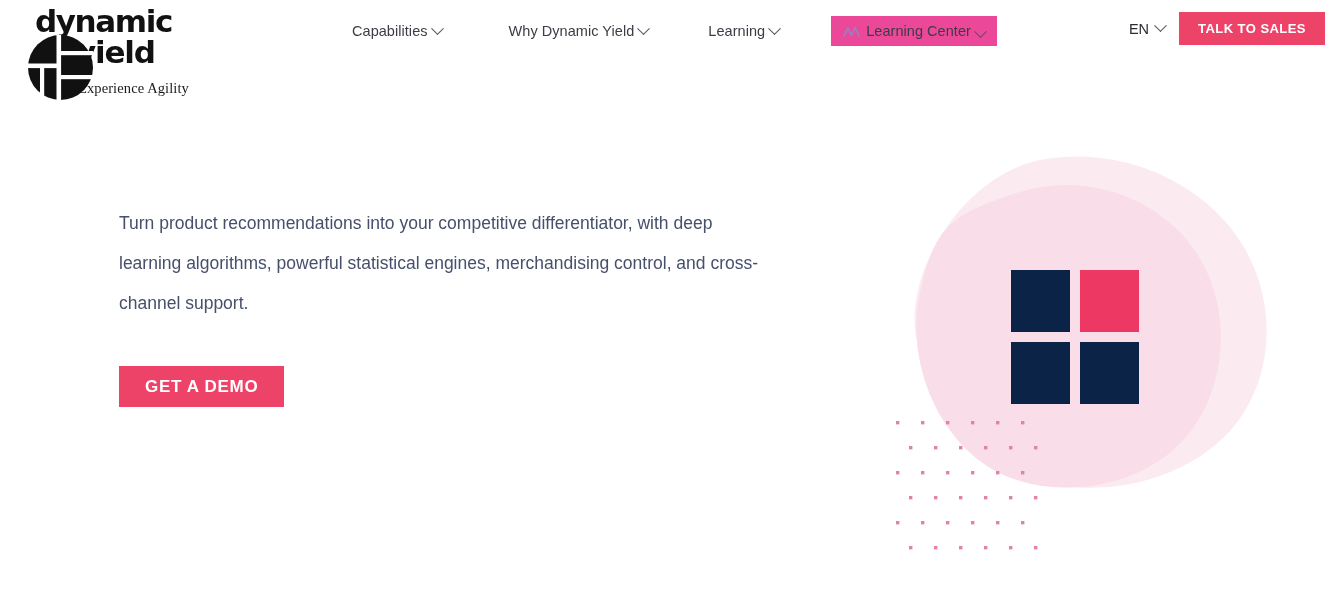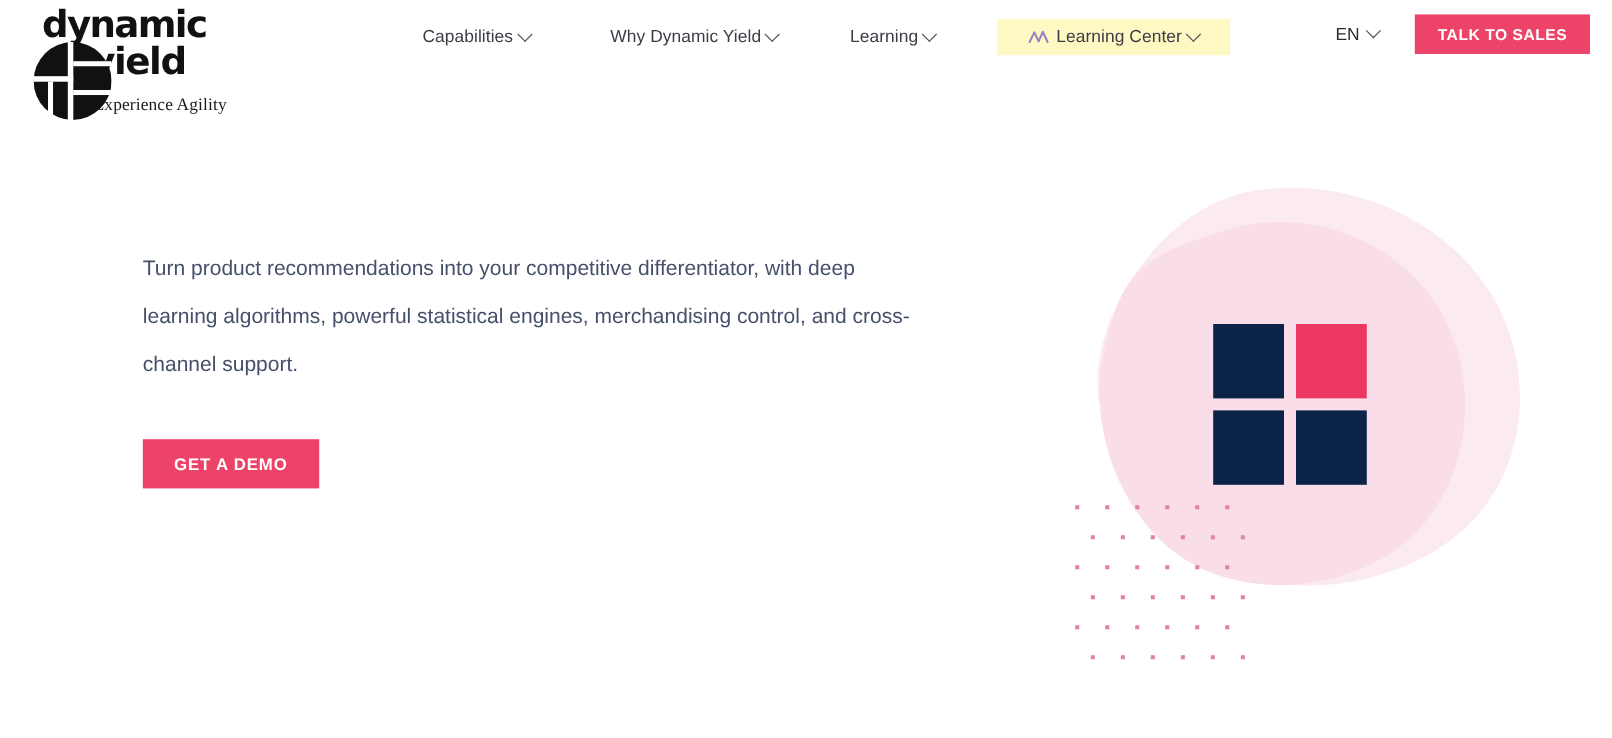--- a/index.html
+++ b/index.html
@@ -57,39 +57,40 @@
     display: flex; align-items: center; gap: 0;
   }
   .nav-item {
     display: flex; align-items: center; gap: 3px;
     padding: 7px 12px;
     font-size: 14.5px; color: #3c3c46;
     cursor: pointer; white-space: nowrap;
     letter-spacing: .05px;
   }
   .nav-item.highlight {
-    background: #fef9c3;
-    padding: 7px 26px;
+    background: #ec4899;
+    padding: 7px 12px;
     margin-left: 40px;
+    align-items: flex-end;
   }
   .nav-gap-a { width: 43px; }
   .nav-gap-b { width: 36px; }
   .chev {
     display: inline-block; width: 9px; height: 9px;
     border-right: 1.4px solid #55555f;
     border-bottom: 1.4px solid #55555f;
     transform: rotate(45deg) translate(-2px,-2px);
     margin-left: 2px;
   }
   .nav-wave { width: 20px; height: 14px; display: block; flex: none; }
 
   
   .header-right {
     position: absolute; right: 18px; top: 12px;
-    display: flex; align-items: center; gap: 30px;
+    display: flex; align-items: center; gap: 14px;
   }
   .lang {
     display: flex; align-items: center; gap: 5px;
     font-size: 14.5px; color: #2b2b33; cursor: pointer;
   }
   .btn-sales {
     background: #ee4369; color: #ffffff;
     font-size: 13px; font-weight: 700; letter-spacing: .45px;
     padding: 0 19px; height: 33px;
     display: flex; align-items: center; justify-content: center;
@@ -111,21 +112,21 @@
   .hero-sub {
     margin: 35px 0 0 0;
     font-size: 17.5px; line-height: 40px;
     color: #46506b;
     max-width: 660px;
     font-weight: 400;
   }
   .hero-ctas { margin-top: 43px; display: flex; align-items: center; gap: 16px; }
   .btn-demo {
     background: #ee4369; color: #fff;
-    font-size: 14px; font-weight: 700; letter-spacing: .7px;
+    font-size: 17px; font-weight: 700; letter-spacing: .7px;
     height: 41px; padding: 0 26px;
     display: flex; align-items: center; justify-content: center;
     border: none; cursor: pointer;
     font-family: "Liberation Sans", sans-serif;
   }
   .btn-watch {
     background: #3c7d77; color: #fff;
     font-size: 13px; font-weight: 700; letter-spacing: .7px;
     height: 41px; padding: 0 23px;
     display: flex; align-items: center; justify-content: center; gap: 14px;

